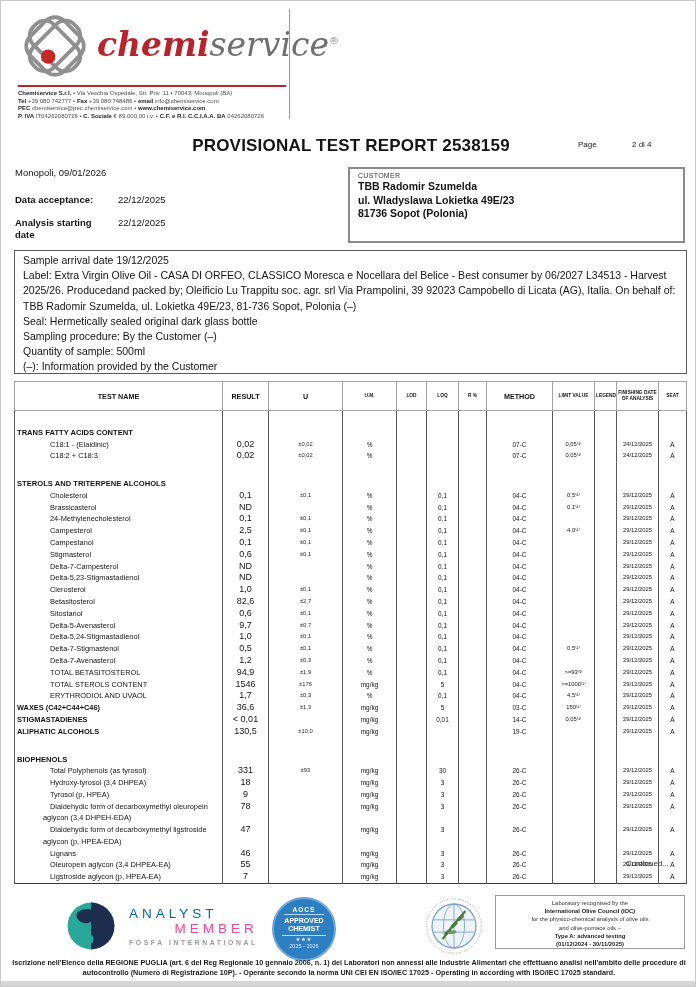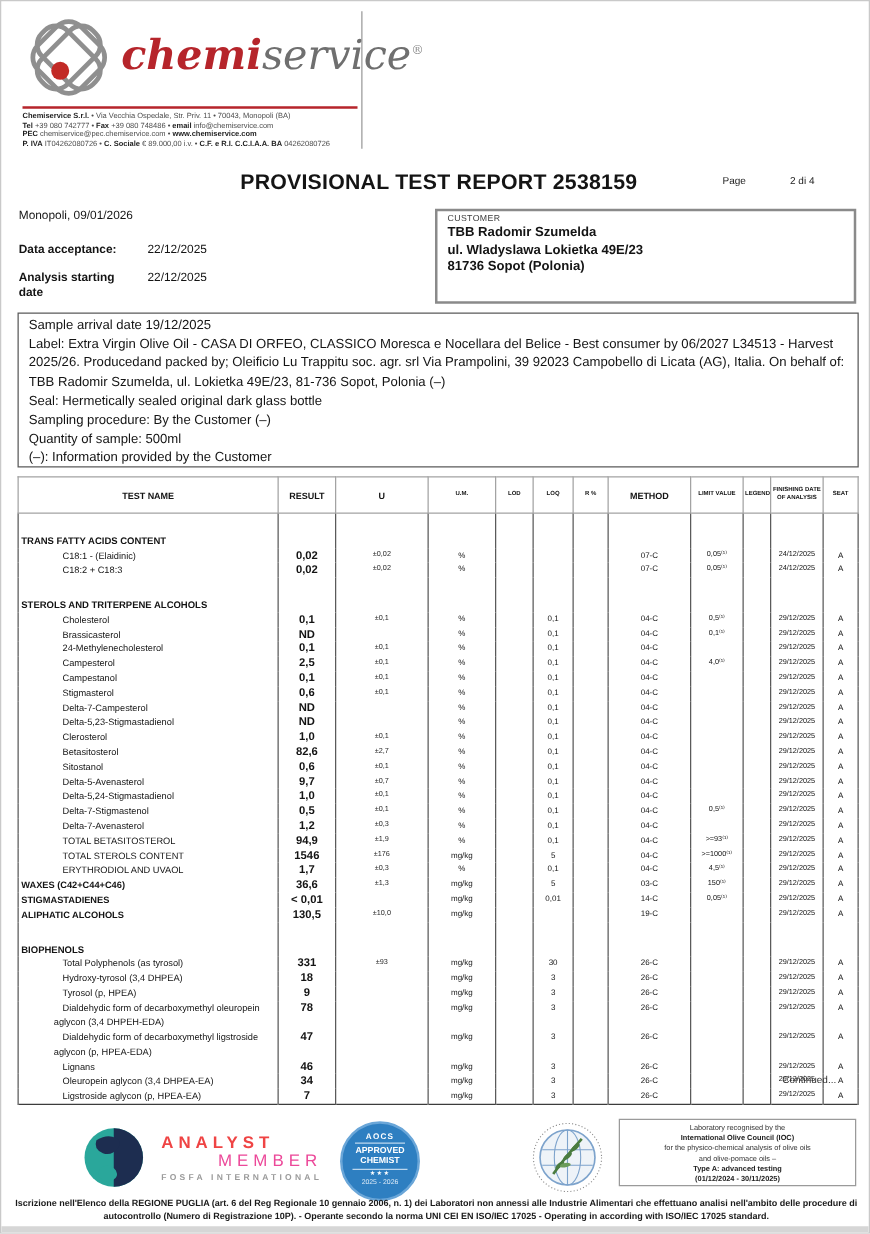--- a/index.html
+++ b/index.html
@@ -42,38 +42,38 @@
   .results-table { position:absolute; left:13px; top:380px; width:673px; border-collapse:collapse; table-layout:fixed; border:1px solid #3c3c3c; }
   .results-table th { border:1px solid #a3a3a3; font-weight:bold; text-align:center; vertical-align:middle; height:28px; padding:0 1px; }
   .results-table th.h-big { font-size:7.2px; }
   .results-table th.h-small { font-size:4.8px; line-height:5.6px; }
   .results-table td { border-left:1px solid #5a5a5a; border-right:1px solid #5a5a5a; padding:0; vertical-align:top; line-height:11.8px; }
   td.c-name { text-align:left; font-size:7.4px; padding:0 2px; }
   td.c-name.indent { text-indent:7px;padding-left:28px; }
   td.c-name.bold-name { font-weight:bold; }
   tr.section-row td.c-name { font-weight:bold; font-size:7.6px; padding-top:16px; text-indent:0; }
   tr.section-row td { line-height:11.6px; }
-  td.c-res { text-align:center; font-weight:bold; font-size:9px; }
+  td.c-res { text-align:center; font-weight:normal; font-size:9px; }
   td.c-u { text-align:center; font-size:5.8px; color:#2a2a2a; }
   td.c-um { text-align:center; font-size:6.4px; }
   td.c-lod, td.c-loq { text-align:center; font-size:6.4px; }
   td.c-r { text-align:center; font-size:6.4px; }
   td.c-m { text-align:center; font-size:6.4px; }
   td.c-lim { text-align:center; font-size:5.8px; }
   td.c-leg { text-align:center; font-size:6px; }
   td.c-date { text-align:center; font-size:5.8px; }
   td.c-seat { text-align:center; font-size:6.4px; }
 
   .continued { position:absolute; right:26px; top:858px; font-size:8px; color:#333; }
 
   
   .fosfa { position:absolute; left:64px; top:899px; display:flex; align-items:center; }
   .fosfa-globe { width:52px; height:52px; }
   .fosfa-text { margin-left:12px; }
-  .fosfa-l1 { font-size:13.5px; font-weight:bold; letter-spacing:4px; color:#ef4444; }
+  .fosfa-l1 { font-size:13.5px; font-weight:normal; letter-spacing:4px; color:#0369a1; }
   .fosfa-l2 { font-size:13.5px; letter-spacing:4px; color:#ec4899;text-align:right; }
   .fosfa-l3 { font-size:6.8px; font-weight:bold; letter-spacing:2.6px; color:#9b9b9b; margin-top:3px; }
 
   .aocs { position:absolute; left:271px; top:896px; width:64px; height:64px; border-radius:50%;
     background:#2e7fc1; border:2px solid #6aa6d8; box-sizing:border-box; color:#fff; text-align:center; }
   .aocs-inner { margin-top:7px; }
   .aocs-l1 { font-size:6.5px; font-weight:bold; letter-spacing:1px; border-bottom:1px solid #bcd7ee; width:40px; margin:0 auto 2px auto; padding-bottom:1px;}
   .aocs-l2 { font-size:7px; font-weight:bold; line-height:8px; }
   .aocs-l3 { font-size:7px; font-weight:bold; line-height:8px; border-bottom:1px solid #bcd7ee; width:44px; margin:0 auto; padding-bottom:2px;}
   .aocs-stars { font-size:5px; line-height:7px; letter-spacing:1px; }
@@ -613,21 +613,21 @@
           <td class="c-loq">3</td>
           <td class="c-r"></td>
           <td class="c-m">26-C</td>
           <td class="c-lim"></td>
           <td class="c-leg"></td>
           <td class="c-date">29/12/2025</td>
           <td class="c-seat">A</td>
         </tr>
         <tr>
           <td class="c-name indent">Oleuropein aglycon (3,4 DHPEA-EA)</td>
-          <td class="c-res">34</td>
+          <td class="c-res">55</td>
           <td class="c-u"></td>
           <td class="c-um">mg/kg</td>
           <td class="c-lod"></td>
           <td class="c-loq">3</td>
           <td class="c-r"></td>
           <td class="c-m">26-C</td>
           <td class="c-lim"></td>
           <td class="c-leg"></td>
           <td class="c-date">29/12/2025</td>
           <td class="c-seat">A</td>

